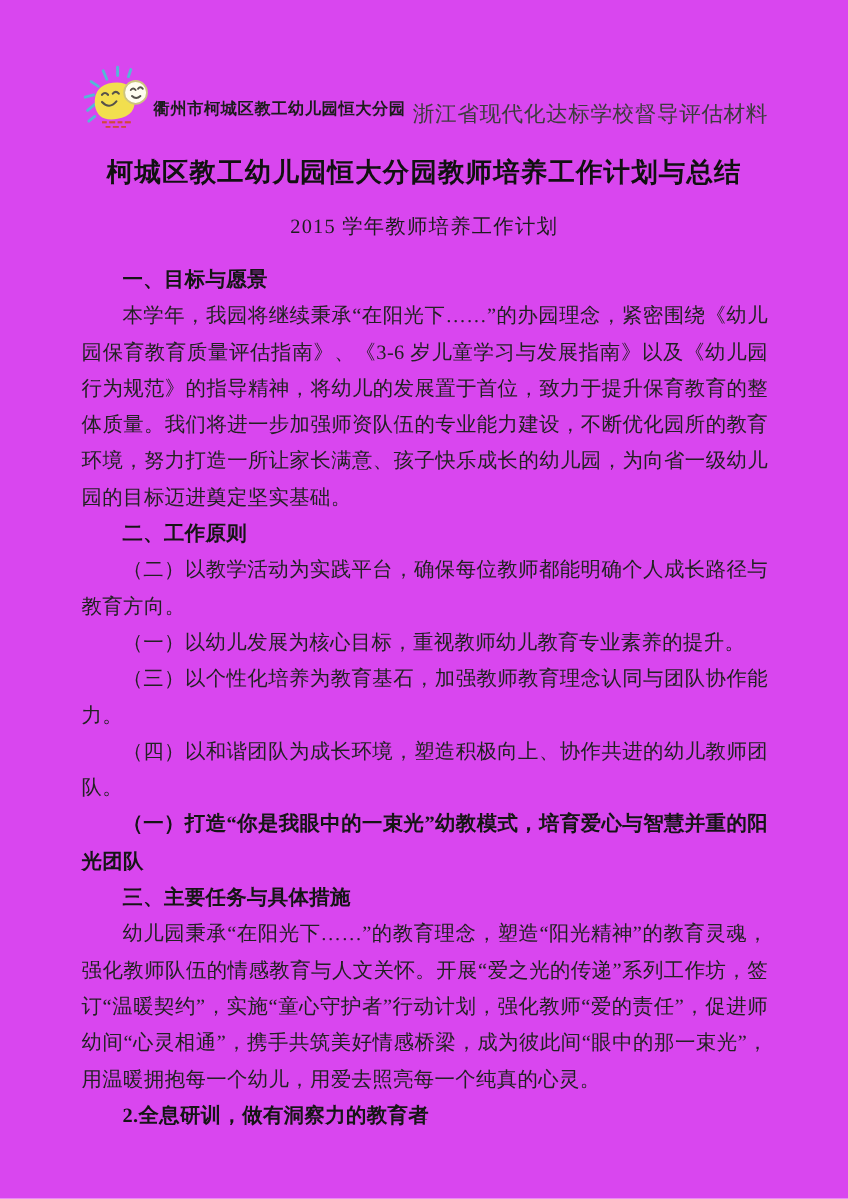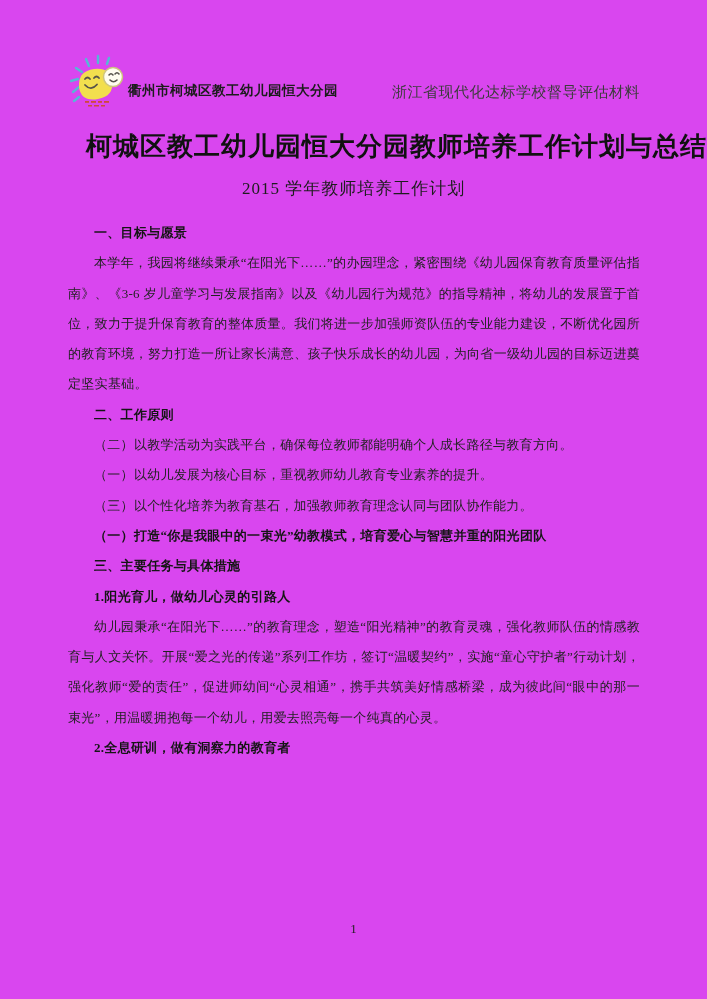--- a/index.html
+++ b/index.html
@@ -32,51 +32,51 @@
     font-weight: bold;
     font-size: 13.5px;
     color: #1c1c1c;
     letter-spacing: 0.5px;
     white-space: nowrap;
   }
   .header-right {
     position: absolute;
     right: 0; top: 29px;
     font-family: "Liberation Sans", "DejaVu Sans", sans-serif;
-    font-size: 15px;
+    font-size: 18px;
     color: #3c3c3c;
     letter-spacing: 0.5px;
     white-space: nowrap;
   }
   
   .doc-title {
     position: absolute;
     top: 129px; left: 0; right: 0;
-    text-align: right;
+    text-align: center;
     font-family: "Liberation Sans", "DejaVu Sans", sans-serif;
     font-weight: bold;
-    font-size: 26px;
+    font-size: 22px;
     color: #111111;
     letter-spacing: 1px;
   }
   .doc-subtitle {
     position: absolute;
     top: 177px; left: 0; right: 0;
     text-align: center;
     font-family: "Liberation Serif", "DejaVu Serif", serif;
     font-size: 17px;
     color: #1d1d1d;
     letter-spacing: 1px;
   }
   
   .doc-body {
     position: absolute;
     top: 218px; left: 68px;
     width: 572px;
-    font-size: 13px;
+    font-size: 17px;
     line-height: 30.3px;
     text-align: justify;
     color: #222222;
     letter-spacing: 0.3px;
   }
   .blk { text-indent: 2em; }
   .blk-h1, .blk-h2, .blk-h3 { font-weight: bold; color: #151515; }
   
   .footer {
     position: absolute;
@@ -137,22 +137,22 @@
   <div class="doc-title">柯城区教工幼儿园恒大分园教师培养工作计划与总结</div>
   <div class="doc-subtitle">2015 学年教师培养工作计划</div>
 
   <div class="doc-body">
     <p class="blk blk-h1">一、目标与愿景</p>
     <p class="blk blk-para">本学年，我园将继续秉承“在阳光下……”的办园理念，紧密围绕《幼儿园保育教育质量评估指南》、《3-6 岁儿童学习与发展指南》以及《幼儿园行为规范》的指导精神，将幼儿的发展置于首位，致力于提升保育教育的整体质量。我们将进一步加强师资队伍的专业能力建设，不断优化园所的教育环境，努力打造一所让家长满意、孩子快乐成长的幼儿园，为向省一级幼儿园的目标迈进奠定坚实基础。</p>
     <p class="blk blk-h1">二、工作原则</p>
     <p class="blk blk-item">（二）以教学活动为实践平台，确保每位教师都能明确个人成长路径与教育方向。</p>
     <p class="blk blk-item">（一）以幼儿发展为核心目标，重视教师幼儿教育专业素养的提升。</p>
     <p class="blk blk-item">（三）以个性化培养为教育基石，加强教师教育理念认同与团队协作能力。</p>
+    <p class="blk blk-item">（四）以和谐团队为成长环境，塑造积极向上、协作共进的幼儿教师团队。</p>
     <p class="blk blk-h2">（一）打造“你是我眼中的一束光”幼教模式，培育爱心与智慧并重的阳光团队</p>
     <p class="blk blk-h1">三、主要任务与具体措施</p>
-    <p class="blk blk-h3">1.阳光育儿，做幼儿心灵的引路人</p>
     <p class="blk blk-para">幼儿园秉承“在阳光下……”的教育理念，塑造“阳光精神”的教育灵魂，强化教师队伍的情感教育与人文关怀。开展“爱之光的传递”系列工作坊，签订“温暖契约”，实施“童心守护者”行动计划，强化教师“爱的责任”，促进师幼间“心灵相通”，携手共筑美好情感桥梁，成为彼此间“眼中的那一束光”，用温暖拥抱每一个幼儿，用爱去照亮每一个纯真的心灵。</p>
     <p class="blk blk-h3">2.全息研训，做有洞察力的教育者</p>
   </div>
 
   <div class="footer">1</div>
 
 </div>
 
 </body></html>

